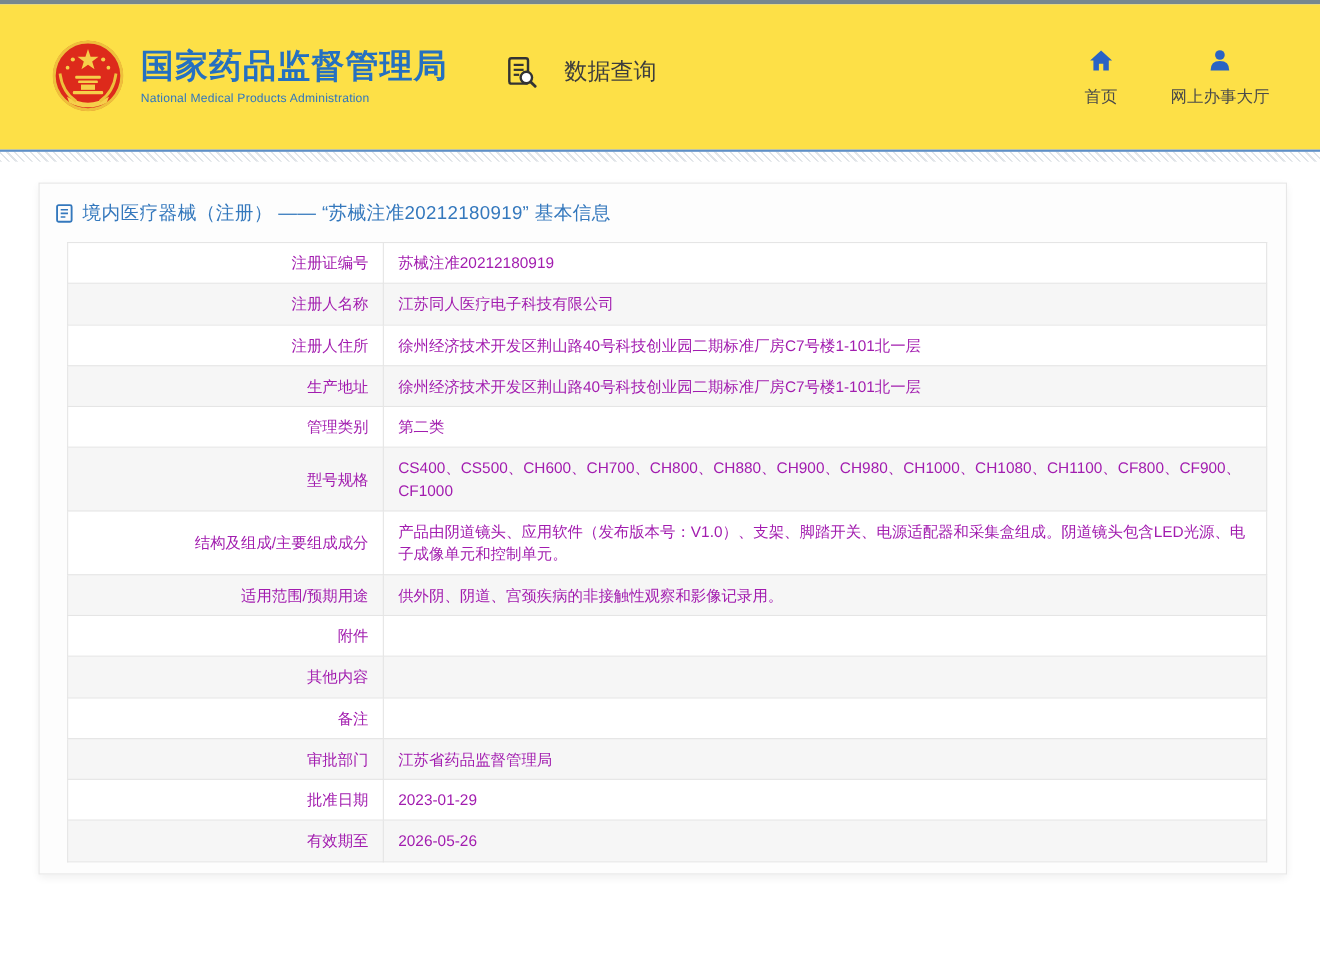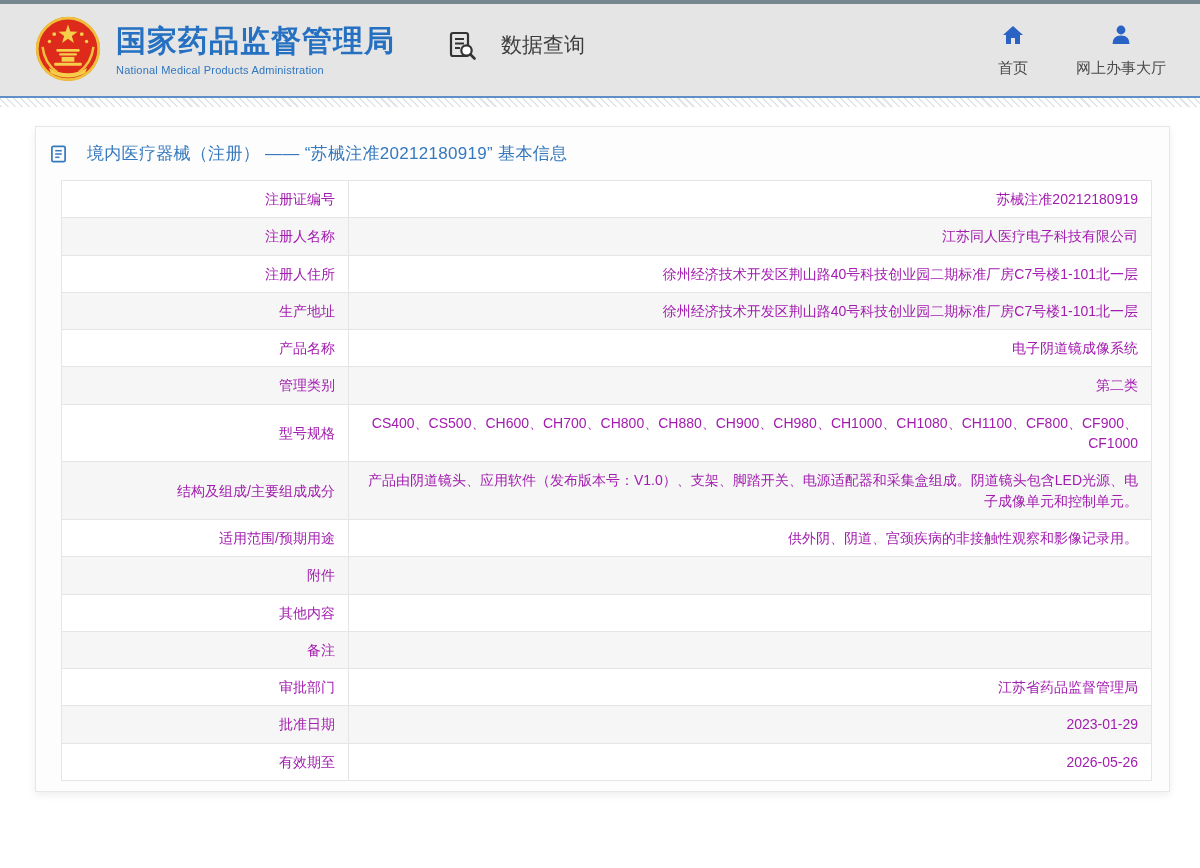--- a/index.html
+++ b/index.html
@@ -3,22 +3,22 @@
 <meta charset="utf-8">
 <style>
   * { margin:0; padding:0; box-sizing:border-box; }
   html,body { width:1200px; height:868px; overflow:hidden; background:#ffffff;
     font-family:"Liberation Sans","DejaVu Sans",sans-serif; }
 
   
   .top-strip { height:4px; background:#76878f; }
 
   
-  .header { height:92px; display:flex; align-items:center; background:#e5e5e5;
-    padding:0 34px; }
+  .header { height:132px; display:flex; align-items:center; background:#fde047;
+    padding:0 46px; }
   .brand { display:flex; align-items:center; }
   .emblem { width:68px; height:70px; flex:0 0 auto; }
   .brand-text { margin-left:14px; }
   .brand-cn { font-size:30px; font-weight:bold; color:#2570c0; letter-spacing:1px; line-height:1.15; }
   .brand-en { font-size:11px; color:#2f76c0; margin-top:6px; letter-spacing:.2px; }
   .module { display:flex; align-items:center; margin-left:52px; margin-top:-10px; cursor:pointer;gap:18px; }
   .module svg { width:30px; height:30px; }
   .module-label { font-size:21px; color:#3d3d3d; margin-left:6px; }
   .top-nav { margin-left:auto; display:flex; gap:48px; }
   .nav-item { display:flex; flex-direction:column; align-items:center; cursor:pointer; text-decoration:none; }
@@ -28,31 +28,31 @@
   
   .header-line { height:2px; background:#5e8fc7; }
   .header-hatch { height:9px;
     background:repeating-linear-gradient(45deg, rgba(90,110,130,.18) 0 1.5px, transparent 1.5px 5px); }
 
   
   .card { margin:19px 30px 0 35px; background:#fdfdfd; border:1px solid #e7e7e7;
     box-shadow:0 3px 8px rgba(0,0,0,.07); padding:0 0 8px 0; }
   .card-title { display:flex; align-items:center; padding:15px 14px 13px 14px; }
   .card-title svg { width:17px; height:18px; flex:0 0 auto; }
-  .page-title { font-size:17px; color:#3478bd; margin-left:20px; letter-spacing:.3px; }
+  .page-title { font-size:17px; color:#3478bd; margin-left:8px; letter-spacing:.3px; }
 
   
   .info-table { width:calc(100% - 42px); margin:2px 17px 2px 25px; border-collapse:collapse;
     border:1px solid #d8d8d8; table-layout:fixed; }
   .info-table tr:nth-child(even) { background:#f6f6f6; }
   .info-table tr:nth-child(odd) { background:#ffffff; }
   .info-table th, .info-table td { border:1px solid #e5e5e5; font-weight:normal;
     font-size:14px; color:#a21caf; padding:8px 13px; line-height:1.45; height:33px; }
   .info-table th { width:287px; text-align:right; white-space:nowrap; }
-  .info-table td { text-align:right; word-break:break-all; }
+  .info-table td { text-align:left; word-break:break-all; }
 </style>
 </head>
 <body>
 
 <div class="top-strip"></div>
 
 <header class="header">
   <div class="brand">
     <svg class="emblem" viewBox="0 0 64 66">
       <circle cx="32" cy="32" r="30" fill="#dd2a1b"></circle>
@@ -131,24 +131,20 @@
         </tr>
         <tr>
           <th>注册人住所</th>
           <td>徐州经济技术开发区荆山路40号科技创业园二期标准厂房C7号楼1-101北一层</td>
         </tr>
         <tr>
           <th>生产地址</th>
           <td>徐州经济技术开发区荆山路40号科技创业园二期标准厂房C7号楼1-101北一层</td>
         </tr>
         <tr>
-          <th>产品名称</th>
-          <td>电子阴道镜成像系统</td>
-        </tr>
-        <tr>
           <th>管理类别</th>
           <td>第二类</td>
         </tr>
         <tr>
           <th>型号规格</th>
           <td>CS400、CS500、CH600、CH700、CH800、CH880、CH900、CH980、CH1000、CH1080、CH1100、CF800、CF900、CF1000</td>
         </tr>
         <tr>
           <th>结构及组成/主要组成成分</th>
           <td>产品由阴道镜头、应用软件（发布版本号：V1.0）、支架、脚踏开关、电源适配器和采集盒组成。阴道镜头包含LED光源、电子成像单元和控制单元。</td>

